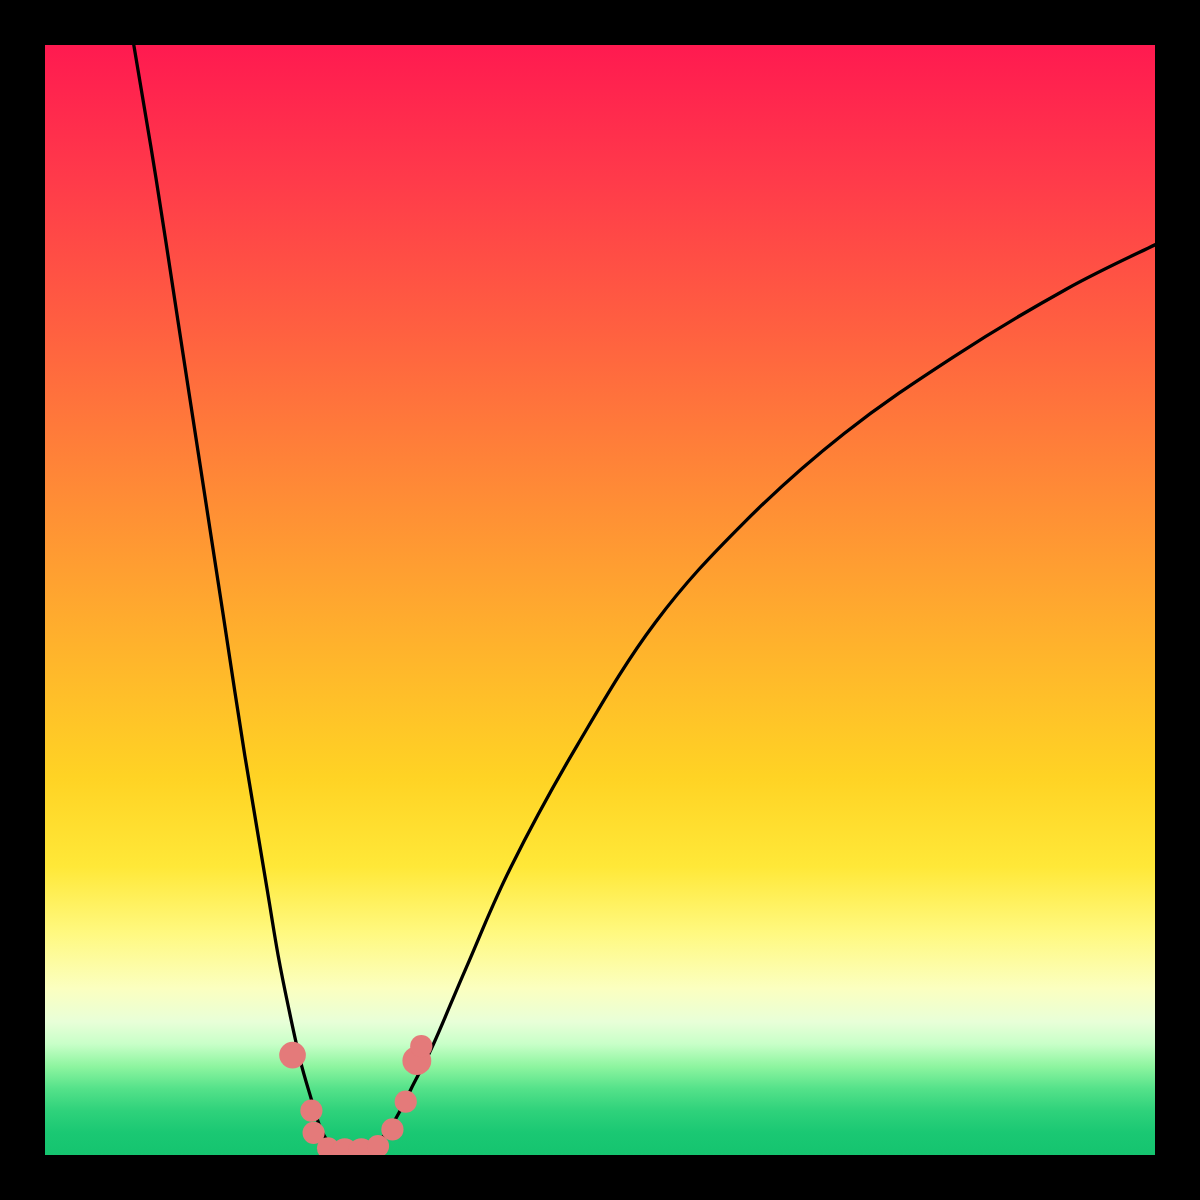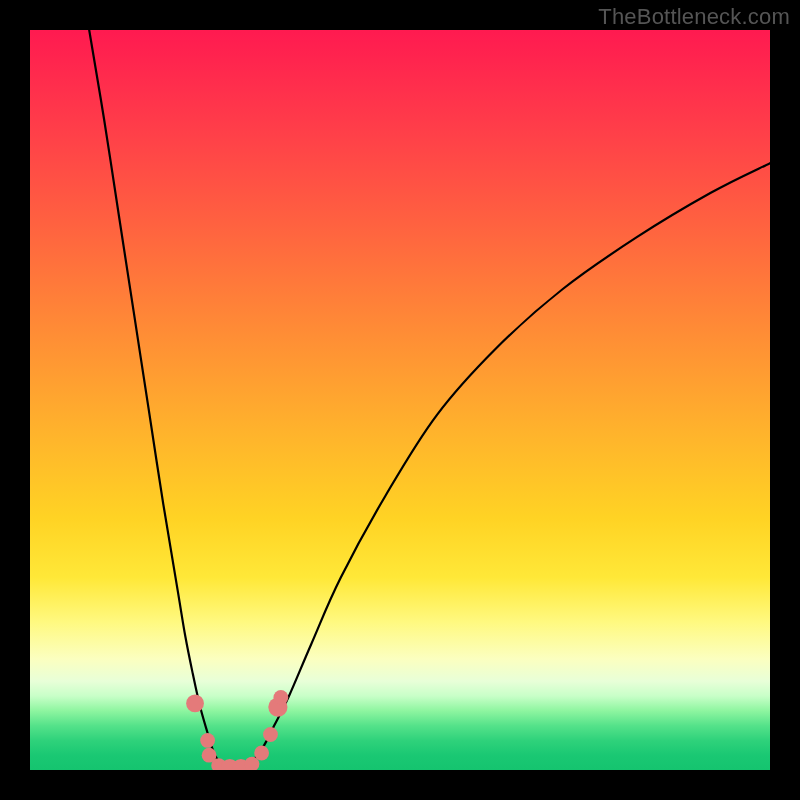--- a/index.html
+++ b/index.html
@@ -84,14 +84,13 @@
           <circle cx="199.8" cy="737.78" r="8.88" class="marker"></circle>
           <circle cx="210.89999999999998" cy="737.78" r="8.88" class="marker"></circle>
           <circle cx="222" cy="734.08" r="7.4" class="marker"></circle>
           <circle cx="231.62" cy="722.98" r="7.4" class="marker"></circle>
           <circle cx="240.5" cy="704.48" r="7.4" class="marker"></circle>
           <circle cx="247.9" cy="677.1" r="9.620000000000001" class="marker"></circle>
           <circle cx="250.85999999999999" cy="667.48" r="7.4" class="marker"></circle>
         </g>
     </svg>
   </div>
-  <div class="watermark">TheBottleneck.com</div>
 </div>
 
 </body></html>

